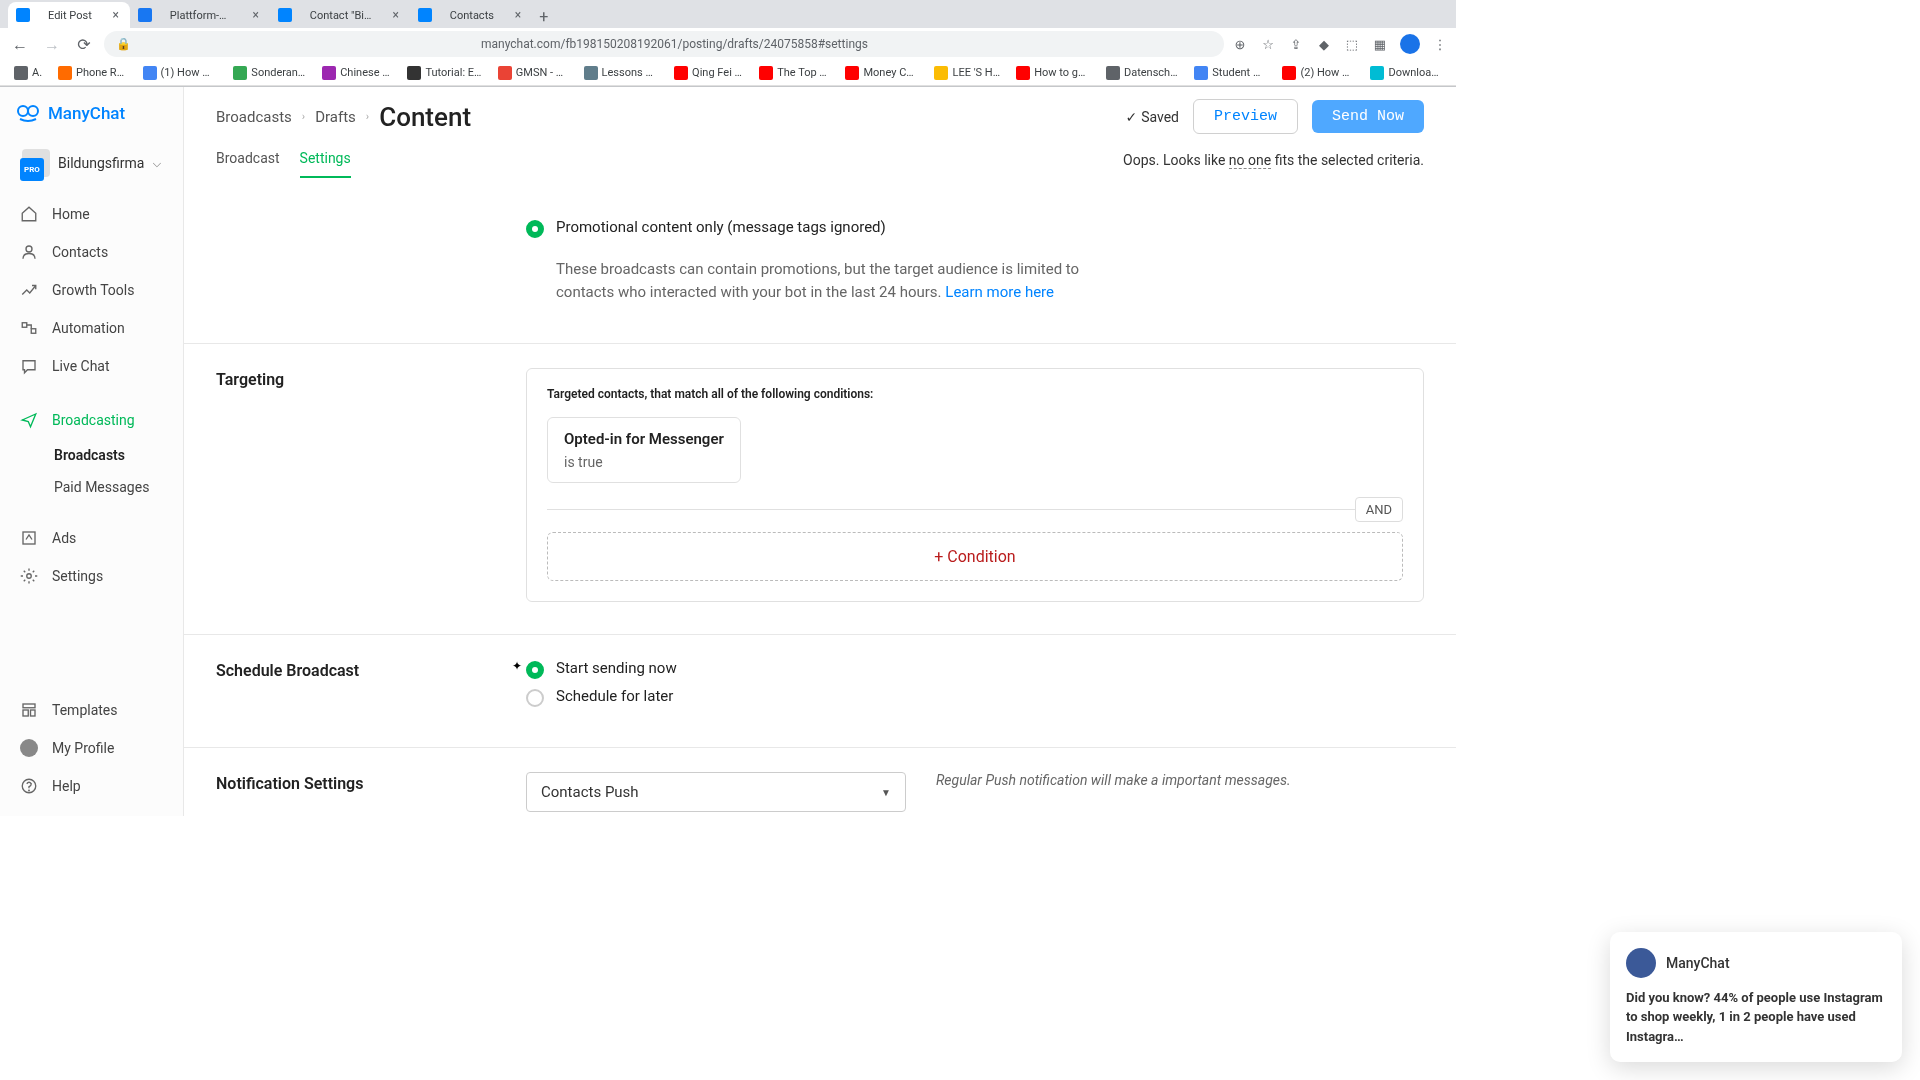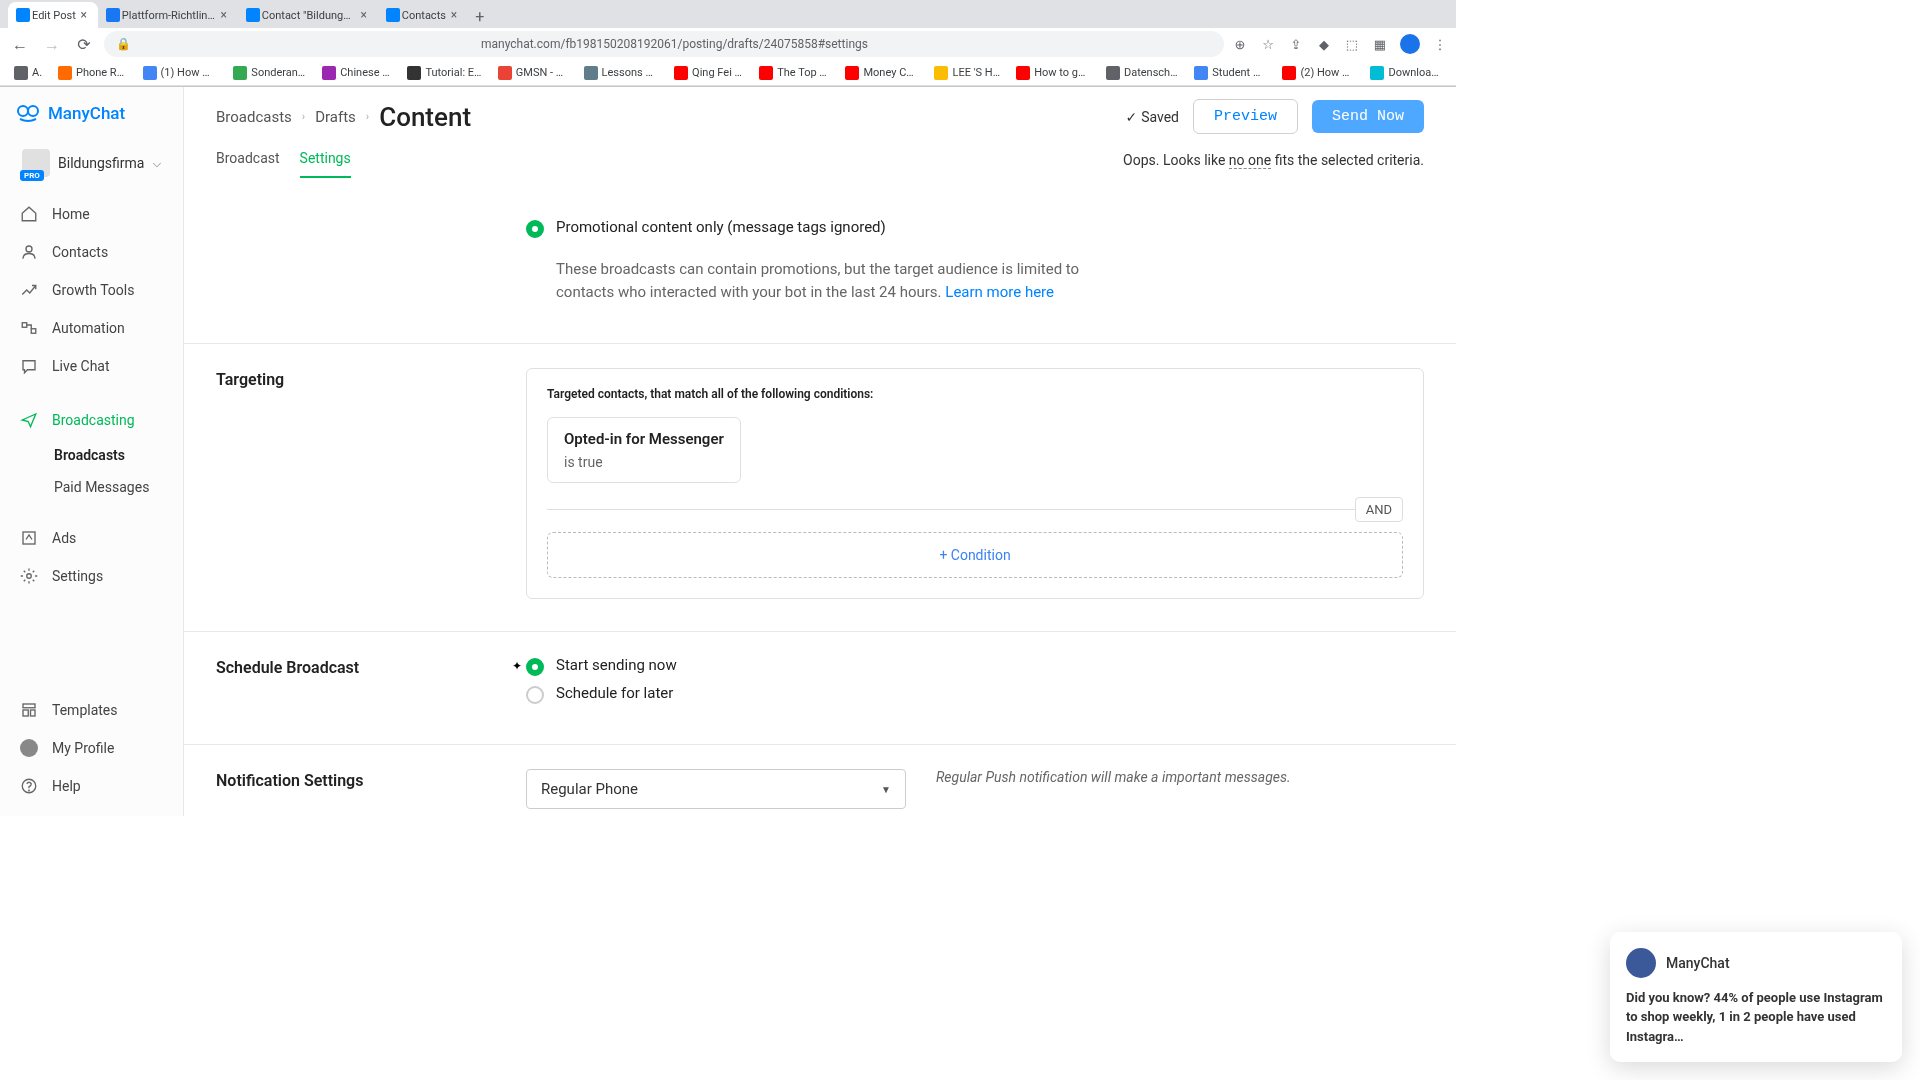--- a/index.html
+++ b/index.html
@@ -1,21 +1,21 @@
 <!DOCTYPE html>
 <html><head>
 <meta charset="utf-8">
 <style>
 * { margin: 0; padding: 0; box-sizing: border-box; font-family: -apple-system, BlinkMacSystemFont, "Segoe UI", Roboto, sans-serif; }
 body { background: #fff; overflow: hidden; width: 1456px; height: 816px; }
 
 
 .browser-chrome { background: #dfe1e5; border-bottom: 1px solid #c5c7ca; }
 .tab-strip { display: flex; align-items: flex-end; height: 28px; padding-left: 8px; }
-.tab { display: flex; align-items: center; gap: 2px; padding: 4px 8px; font-size: 11px; color: #3c4043; max-width: 140px; height: 26px; }
+.tab { display: flex; align-items: center; gap: 18px; padding: 4px 8px; font-size: 11px; color: #3c4043; max-width: 140px; height: 26px; }
 .tab.active { background: #fff; border-radius: 8px 8px 0 0; }
 .tab .favicon { width: 14px; height: 14px; border-radius: 2px; flex-shrink: 0; }
 .tab .tab-title { overflow: hidden; text-overflow: ellipsis; white-space: nowrap; flex: 1; }
 .tab .tab-close { width: 12px; height: 12px; display: flex; align-items: center; justify-content: center; font-size: 12px; color: #5f6368; cursor: pointer; }
 .new-tab { width: 24px; height: 24px; display: flex; align-items: center; justify-content: center; font-size: 16px; color: #5f6368; cursor: pointer; }
 
 .address-row { background: #fff; display: flex; align-items: center; height: 32px; padding: 0 8px; gap: 8px; }
 .nav-btn { width: 24px; height: 24px; display: flex; align-items: center; justify-content: center; color: #5f6368; cursor: pointer; }
 .nav-btn.disabled { color: #bdc1c6; }
 .address-bar { flex: 1; background: #f1f3f4; border-radius: 14px; height: 26px; display: flex; align-items: center; padding: 0 12px; font-size: 12px; color: #5f6368; gap: 6px; }
@@ -31,21 +31,21 @@
 
 
 .app { display: flex; height: calc(816px - 86px); }
 .sidebar { width: 184px; background: #fcfcfc; border-right: 1px solid #e8e8e8; display: flex; flex-direction: column; padding-top: 14px; }
 .logo-row { display: flex; align-items: center; gap: 8px; padding: 0 16px 18px 16px; }
 .logo-icon { width: 24px; height: 24px; }
 .logo-text { font-size: 17px; color: #0084ff; font-weight: 500; }
 
 .workspace { display: flex; align-items: center; gap: 8px; padding: 6px 14px; margin: 0 8px 12px 8px; border-radius: 6px; cursor: pointer; }
 .workspace-avatar { width: 28px; height: 28px; border-radius: 4px; background: #e0e0e0; position: relative; }
-.pro-badge { position: absolute; bottom: -4px; left: -2px; background: #0084ff; color: #fff; font-size: 8px; font-weight: 700; padding: 1px 4px; border-radius: 3px; }
+.pro-badge { position: absolute; bottom: -4px; left: -2px; background: #0084ff; color: #fff; font-size: 8px; font-weight: 700; padding: 7px 4px; border-radius: 3px; }
 .workspace-name { flex: 1; font-size: 14px; color: #333; }
 .workspace-chevron { color: #888; font-size: 11px; }
 
 .nav { flex: 1; }
 .nav-item { display: flex; align-items: center; gap: 14px; padding: 10px 20px; font-size: 14px; color: #444; cursor: pointer; }
 .nav-item.active { color: #00b959; }
 .nav-item.active .nav-icon svg { stroke: #00b959; fill: none; }
 .nav-icon { width: 18px; height: 18px; display: flex; align-items: center; justify-content: center; }
 .nav-icon svg { stroke: #666; fill: none; stroke-width: 1.8; }
 .nav-sub { padding-left: 54px; }
@@ -86,21 +86,21 @@
 .radio-desc a { color: #0084ff; text-decoration: none; }
 
 .targeting-box { border: 1px solid #e0e0e0; border-radius: 6px; padding: 18px 20px 20px 20px; }
 .targeting-head { font-size: 12px; font-weight: 600; color: #222; margin-bottom: 16px; }
 .condition-chip { display: inline-block; border: 1px solid #e0e0e0; border-radius: 6px; padding: 12px 16px; }
 .condition-name { font-size: 15px; font-weight: 600; color: #222; }
 .condition-val { font-size: 14px; color: #666; margin-top: 6px; }
 .and-sep { display: flex; align-items: center; margin: 14px 0 10px 0; }
 .and-line { flex: 1; height: 1px; background: #e0e0e0; }
 .and-badge { border: 1px solid #ddd; border-radius: 4px; padding: 4px 10px; font-size: 13px; color: #555; background: #fff; }
-.add-condition { border: 1px dashed #bbb; border-radius: 6px; padding: 14px; text-align: center; font-size: 14px; color: #3b82f6; cursor: pointer; }
+.add-condition { border: 1px dashed #bbb; border-radius: 6px; padding: 14px; text-align: center; font-size: 16px; color: #b91c1c; cursor: pointer; }
 
 .select-box { border: 1px solid #ccc; border-radius: 4px; padding: 10px 14px; font-size: 15px; color: #333; width: 380px; display: flex; justify-content: space-between; align-items: center; cursor: pointer; }
 .select-arrow { font-size: 10px; color: #555; }
 .notif-desc { font-size: 14px; color: #666; margin-left: 30px; flex: 1; font-style: italic; }
 .notif-row { display: flex; align-items: flex-start; gap: 0; }
 
 
 .chat-widget { position: fixed; bottom: 18px; right: 18px; width: 292px; background: #fff; border-radius: 10px; box-shadow: 0 6px 24px rgba(0,0,0,0.15); padding: 16px; }
 .chat-head { display: flex; align-items: center; gap: 10px; margin-bottom: 10px; }
 .chat-avatar { width: 30px; height: 30px; border-radius: 50%; background: #3b5998; }
@@ -425,21 +425,21 @@
             <span class="radio"></span>
             <span class="radio-label">Schedule for later</span>
           </div>
         </div>
       </div>
 
       <div class="section" style="border-bottom:none">
         <div class="section-label">Notification Settings</div>
         <div class="section-body notif-row">
           <div class="select-box">
-            <span>Regular Phone</span>
+            <span>Contacts Push</span>
             <span class="select-arrow">▼</span>
           </div>
           <div class="notif-desc">Regular Push notification will make a important messages.</div>
         </div>
       </div>
     </div>
   </div>
 </div>
 
 <div class="chat-widget">

